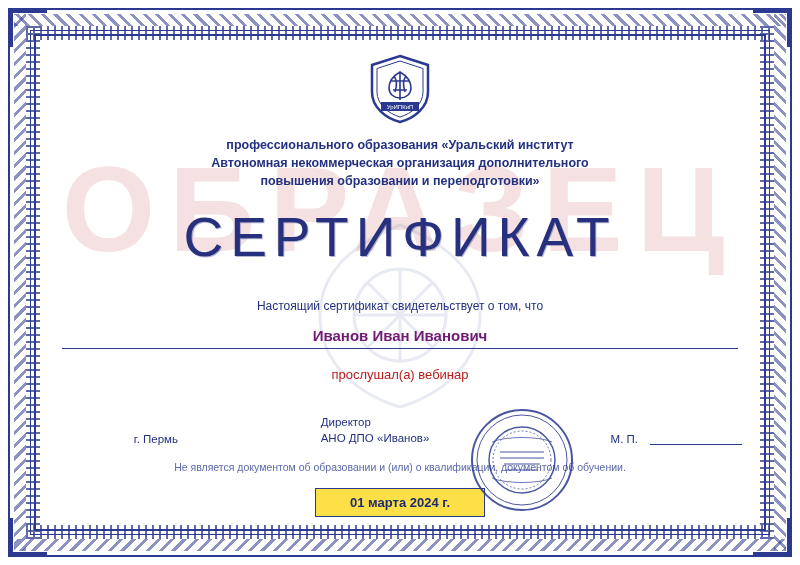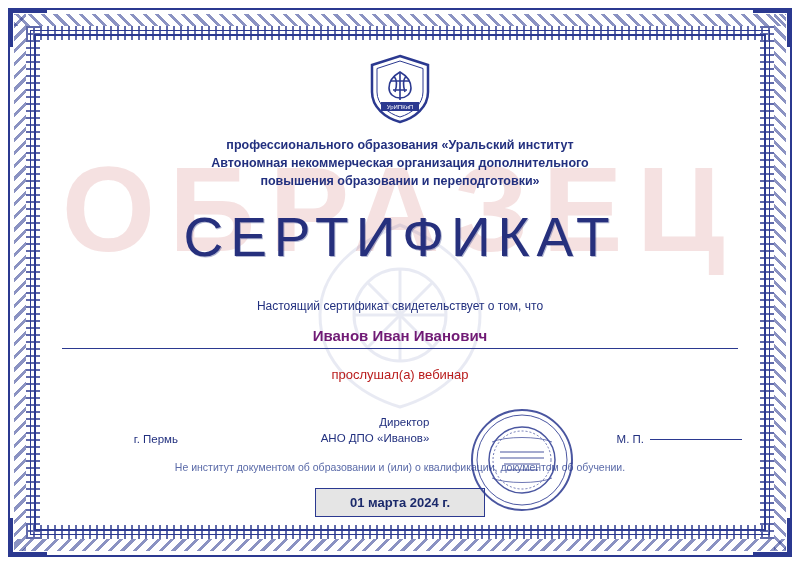--- a/index.html
+++ b/index.html
@@ -208,30 +208,30 @@
     justify-content: space-between;
     font-size: 11.5px;
     color: #22307f;
   }
   .city {
     width: 120px;
     text-align: right;
     padding-bottom: 2px;
   }
   .director {
-    text-align: right;
+    text-align: left;
     line-height: 1.45;
   }
   .stamp-label {
     width: 170px;
     text-align: right;
     display: flex;
-    align-items: center;
+    align-items: flex-end;
     justify-content: flex-end;
-    gap: 6px;
+    gap: 12px;
     padding-bottom: 2px;
   }
   .stamp-rule {
     display: inline-block;
     width: 92px;
     border-bottom: 1px solid #2b3990;
     height: 1px;
   }
 
   .disclaimer {
@@ -247,21 +247,21 @@
   .date-box {
     position: absolute;
     left: 50%;
     transform: translateX(-50%);
     bottom: 2px;
     border: 1px solid #2b3990;
     padding: 6px 34px;
     font-size: 13px;
     font-weight: bold;
     color: #1b2a6b;
-    background: #e5e5e5;
+    background: #fde047;
   }
 
   
   .seal {
     position: absolute;
     left: 470px;
     top: 408px;
     width: 104px;
     height: 104px;
     z-index: 4;
@@ -334,21 +334,21 @@
       <div class="director">
         <div>Директор</div>
         <div>АНО ДПО «Иванов»</div>
       </div>
       <div class="stamp-label">
         <span>М. П.</span>
         <span class="stamp-rule"></span>
       </div>
     </div>
 
-    <div class="disclaimer">Не институт документом об образовании и (или) о квалификации, документом об обучении.</div>
+    <div class="disclaimer">Не является документом об образовании и (или) о квалификации, документом об обучении.</div>
 
     <div class="date-box">01 марта 2024 г.</div>
   </div>
 
   <svg class="seal" viewBox="0 0 104 104">
     <g fill="none" stroke="#2b3990">
       <circle cx="52" cy="52" r="50" stroke-width="2"></circle>
       <circle cx="52" cy="52" r="45" stroke-width="1"></circle>
       <circle cx="52" cy="52" r="33" stroke-width="1.5"></circle>
       <circle cx="52" cy="52" r="29" stroke-width="0.8" stroke-dasharray="2 2"></circle>

